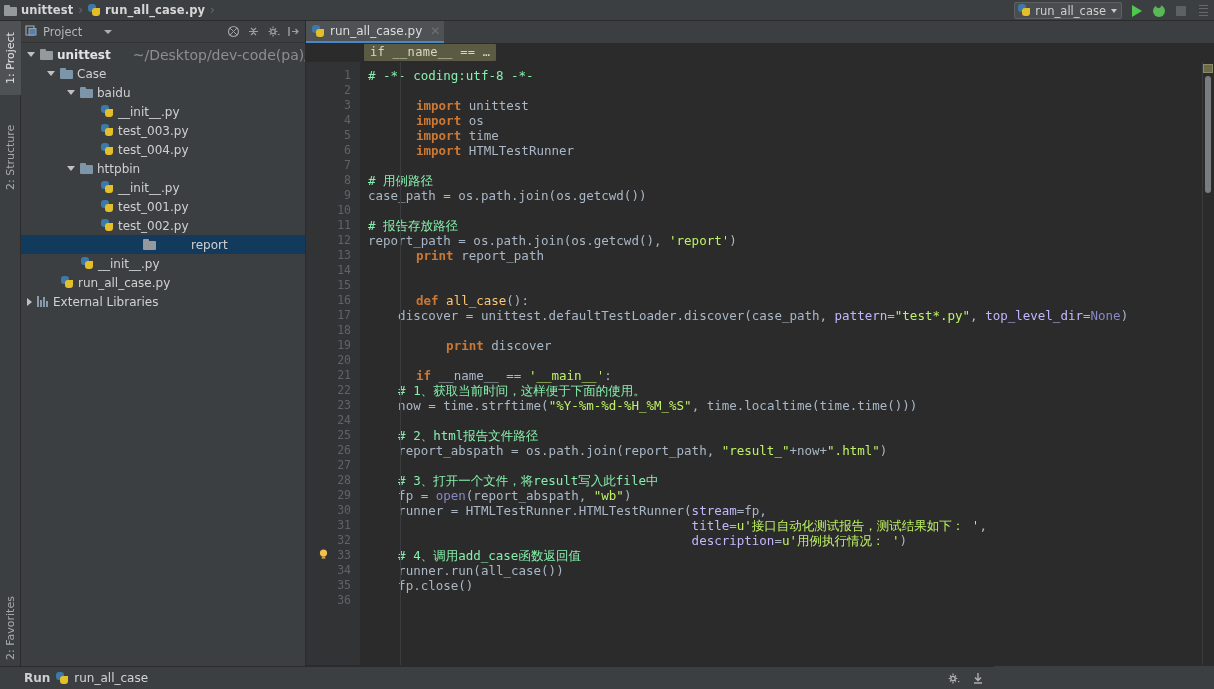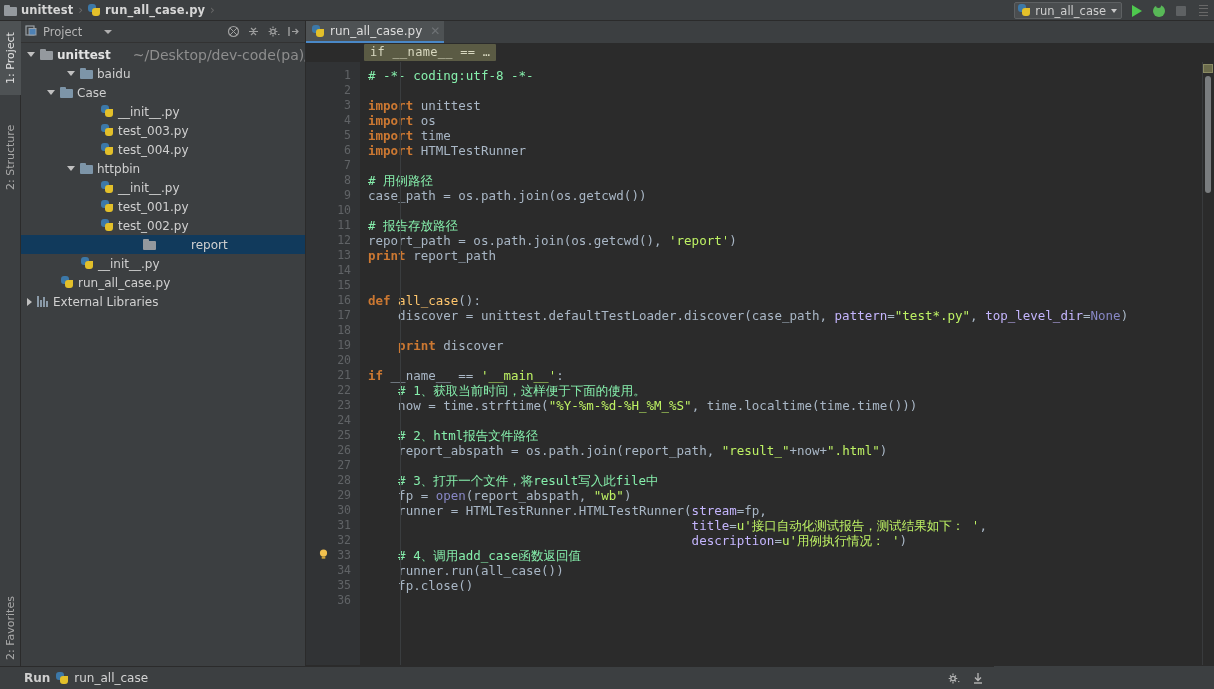--- a/index.html
+++ b/index.html
@@ -142,21 +142,21 @@
   }
   .bulb { position:absolute; left:11px; width:13px; height:13px; }
 
   .codecol {
     flex:1; position:relative; background:#2b2b2b; padding-top:6px;
     font-family:"DejaVu Sans Mono", monospace; font-size:12.5px;
   }
   .cl { height:15px; line-height:15px; white-space:pre; padding-left:8px; color:#a9b7c6; }
   .guide { position:absolute; top:0; bottom:0; width:1px; background:#3a3d3f; }
 
-  .k  { color:#cc7832; font-weight:bold; }  
+  .k  { color:#cc7832; font-weight:bold;margin-left:48px; }  
   .s  { color:#bef264; }                    
   .c  { color:#86efac; }                    
   .kw { color:#c4b5fd; }                    
   .fn { color:#ffc66d; }                    
   .bi { color:#8888c6; }                    
   .df { color:#a9b7c6; }
 
   .right-rail { position:absolute; right:0; top:41px; width:12px; height:604px; background:#2b2b2b; }
   .marker { position:absolute; right:1px; top:2px; width:10px; height:9px; background:#6b6b4b; border:1px solid #8a8a63; }
   .sbar { position:absolute; right:3px; top:14px; width:6px; height:117px; background:#7a7d7f; border-radius:3px; }
@@ -274,31 +274,31 @@
       </div>
     </div>
     <div class="tree" id="tree">
         <div class="trow" style="padding-left: 6px;">
           <span class="tw open"></span>
           <span style="width: 5px; flex: 0 0 auto;"></span>
           <span class="ic folder-ic"></span>
           <span class="tlabel bold">unittest</span>
           <span class="tpath">~/Desktop/dev-code(pa)/lear</span>
         </div>
+        <div class="trow" style="padding-left: 26px;">
+          <span class="tw open"></span>
+          <span style="width: 5px; flex: 0 0 auto;"></span>
+          <span class="ic folder-ic mod-folder"></span>
+          <span class="tlabel">Case</span>
+        </div>
         <div class="trow" style="padding-left: 46px;">
           <span class="tw open"></span>
           <span style="width: 5px; flex: 0 0 auto;"></span>
           <span class="ic folder-ic mod-folder"></span>
           <span class="tlabel">baidu</span>
-        </div>
-        <div class="trow" style="padding-left: 26px;">
-          <span class="tw open"></span>
-          <span style="width: 5px; flex: 0 0 auto;"></span>
-          <span class="ic folder-ic mod-folder"></span>
-          <span class="tlabel">Case</span>
         </div>
         <div class="trow" style="padding-left: 66px;">
           <span class="tw-sp"></span>
           <span style="width: 5px; flex: 0 0 auto;"></span>
           <span class="ic py-ic"></span>
           <span class="tlabel">__init__.py</span>
         </div>
         <div class="trow" style="padding-left: 66px;">
           <span class="tw-sp"></span>
           <span style="width: 5px; flex: 0 0 auto;"></span>

